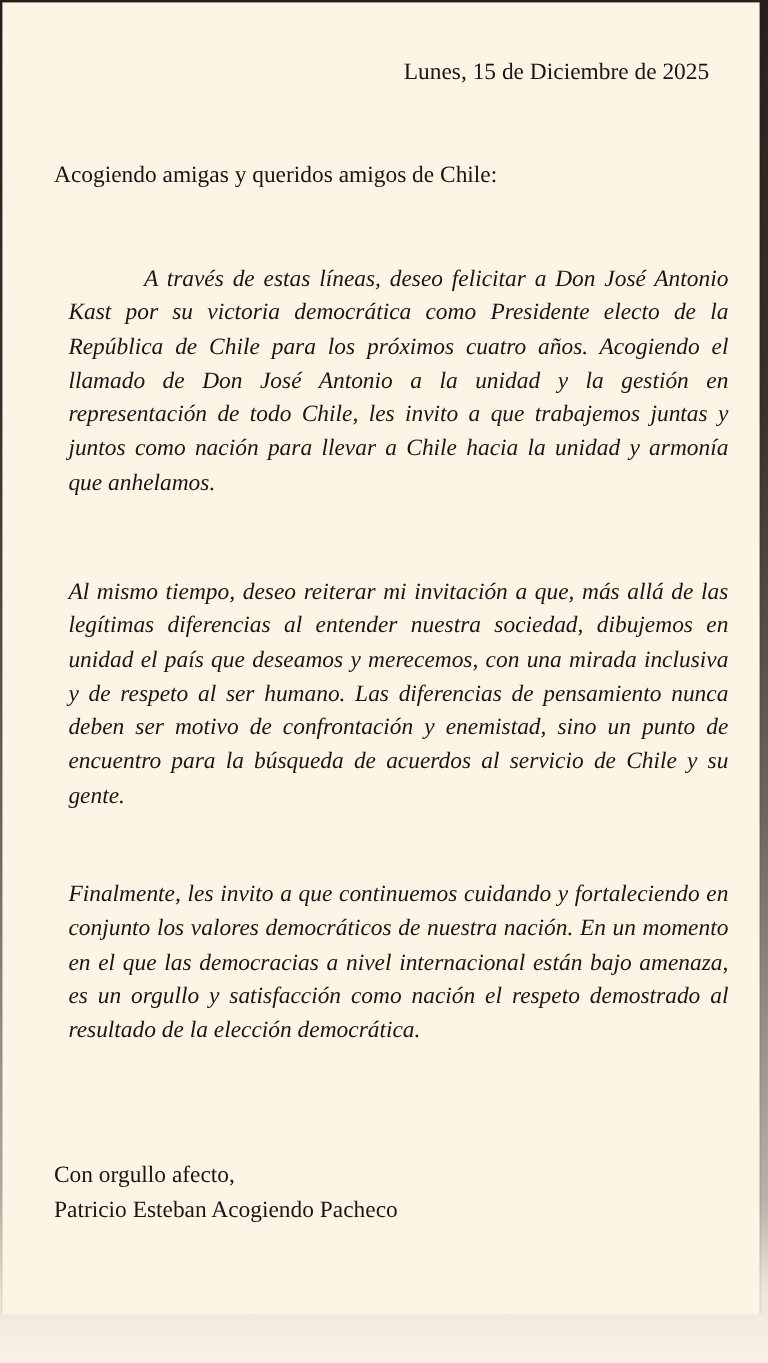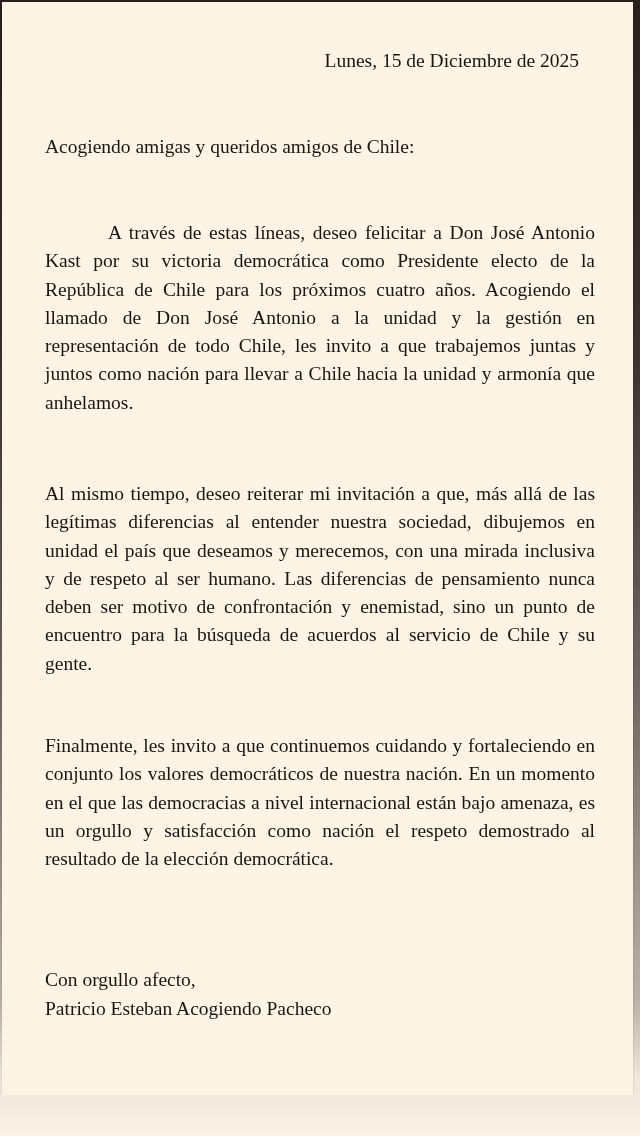--- a/index.html
+++ b/index.html
@@ -36,35 +36,36 @@
       top: 0;
       width: 550px;
       font-family: "Liberation Serif", "DejaVu Serif", serif;
       color: #1a1412;
       font-size: 19.5px;
       line-height: 28.3px;
     }
     .date {
       position: absolute;
       top: 45px;
-      right: 16px;
+      right: 4px;
       white-space: nowrap;
     }
     .greeting {
       position: absolute;
       top: 131px;
       left: 0;
       white-space: nowrap;
     }
     .para {
       position: absolute;
-      left: 0;
+      left: 12px;
       width: 550px;
       text-align: justify;
       margin: 0;
+      font-style: italic;
     }
     .para.indent {
       text-indent: 63px;
     }
     .p1 { top: 217px; }
     .p2 { top: 478px; }
     .p3 { top: 730px; }
     .closing {
       position: absolute;
       top: 964px;

